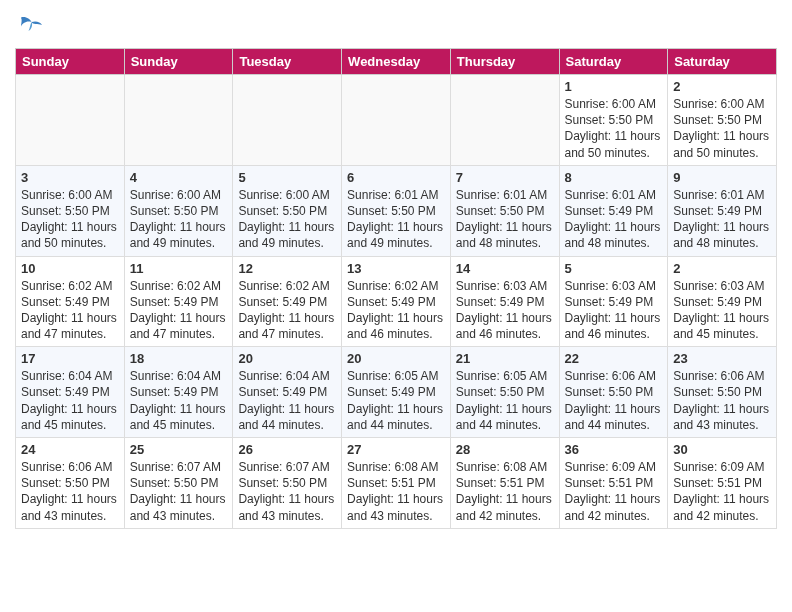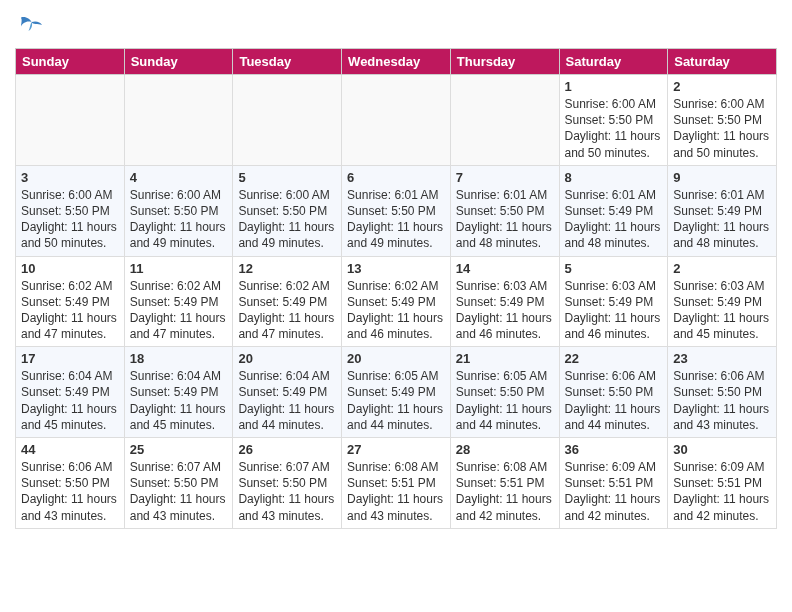--- a/index.html
+++ b/index.html
@@ -236,21 +236,21 @@
           <td>
             <span class="day-num">23</span>
             <div class="day-info">Sunrise: 6:06 AM
 Sunset: 5:50 PM
 Daylight: 11 hours
 and 43 minutes.</div>
           </td>
         </tr>
         <tr>
           <td>
-            <span class="day-num">44</span>
+            <span class="day-num">24</span>
             <div class="day-info">Sunrise: 6:06 AM
 Sunset: 5:50 PM
 Daylight: 11 hours
 and 43 minutes.</div>
           </td>
           <td>
             <span class="day-num">25</span>
             <div class="day-info">Sunrise: 6:07 AM
 Sunset: 5:50 PM
 Daylight: 11 hours

